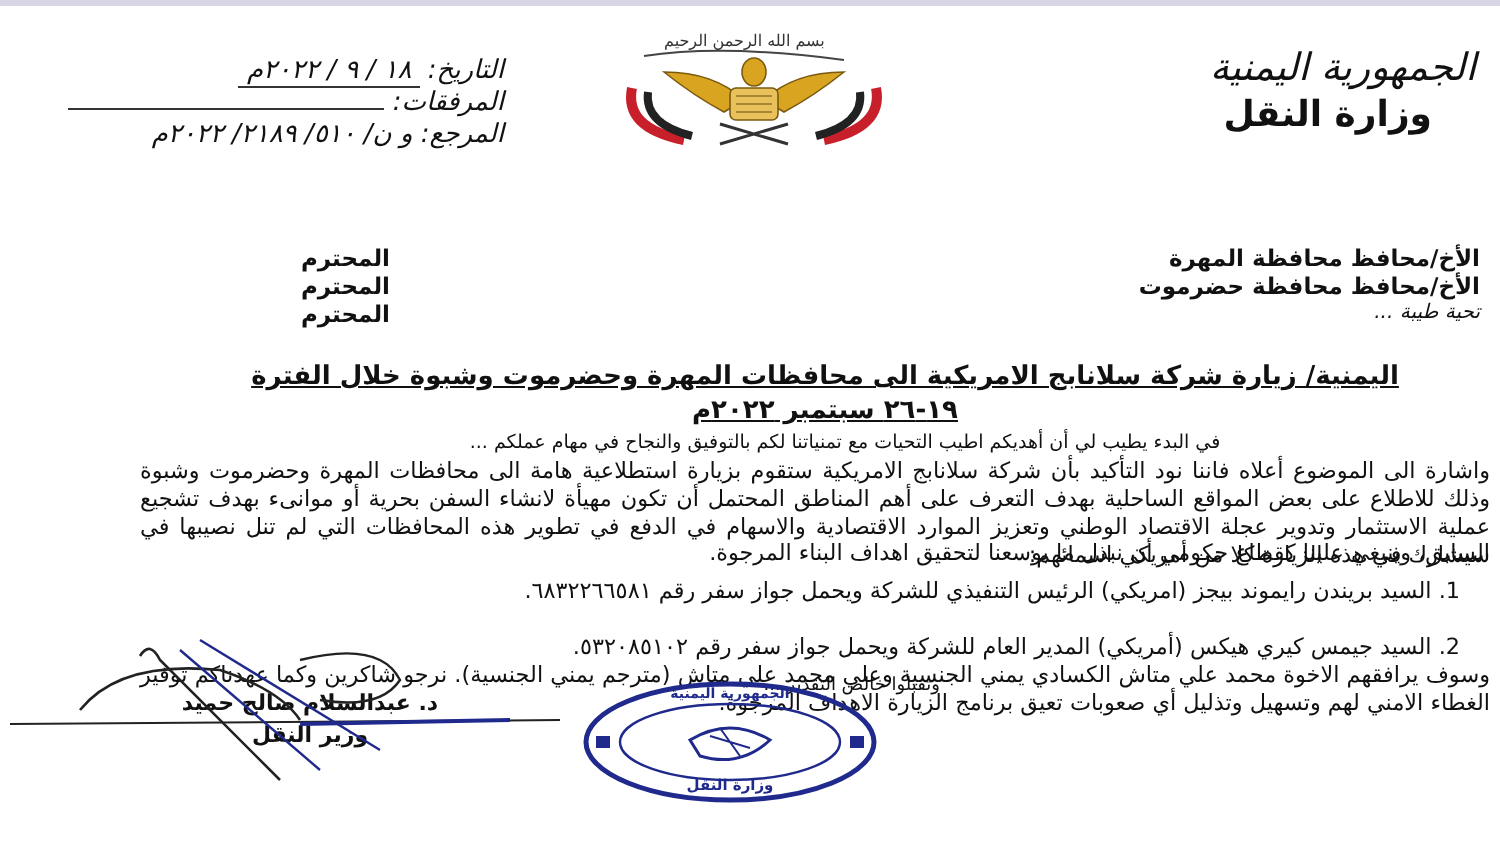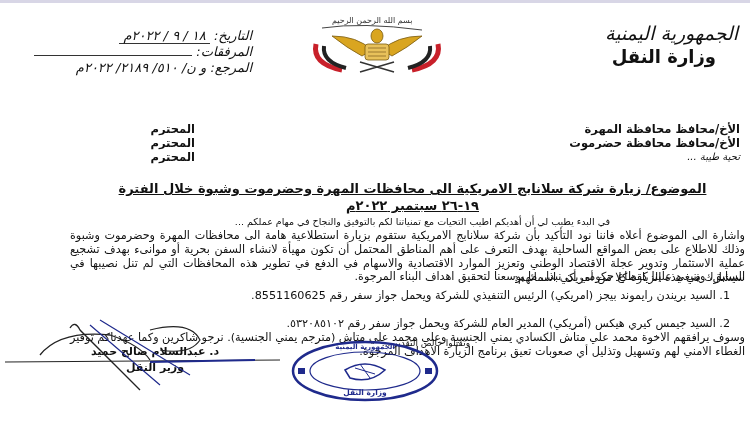--- a/index.html
+++ b/index.html
@@ -68,33 +68,33 @@
   <div class="addr">الأخ/محافظ محافظة حضرموت</div>
   <div style="font-size:10px; line-height:14px; font-style:italic;">تحية طيبة ...</div>
 </div>
 <div class="abs rtl" style="left:95px; top:122px; width:100px;">
   <div class="honor">المحترم</div>
   <div class="honor">المحترم</div>
   <div class="honor">المحترم</div>
 </div>
 
 <div class="abs rtl" style="left:80px; top:180px; width:665px;">
-  <div class="subject">الموضوع/ زيارة شركة سلانابج الامريكية الى محافظات المهرة وحضرموت وشبوة خلال الفترة</div>
+  <div class="subject">اليمنية/ زيارة شركة سلانابج الامريكية الى محافظات المهرة وحضرموت وشبوة خلال الفترة</div>
   <div class="subject">١٩-٢٦ سبتمبر ٢٠٢٢م</div>
 </div>
 
 <div class="abs rtl greet" style="left:100px; top:216px; width:645px; text-align:center;">في البدء يطيب لي أن أهديكم اطيب التحيات مع تمنياتنا لكم بالتوفيق والنجاح في مهام عملكم ...</div>
 
 <div class="abs rtl body" style="left:70px; top:229px; width:675px;">واشارة الى الموضوع أعلاه فاننا نود التأكيد بأن شركة سلانابج الامريكية ستقوم بزيارة استطلاعية هامة الى محافظات المهرة وحضرموت وشبوة وذلك للاطلاع على بعض المواقع الساحلية بهدف التعرف على أهم المناطق المحتمل أن تكون مهيأة لانشاء السفن بحرية أو موانىء بهدف تشجيع عملية الاستثمار وتدوير عجلة الاقتصاد الوطني وتعزيز الموارد الاقتصادية والاسهام في الدفع في تطوير هذه المحافظات التي لم تنل نصيبها في السابق، وينبغي علينا كقطاع حكومي أن نبذل ما بوسعنا لتحقيق اهداف البناء المرجوة.</div>
 
 <div class="abs rtl item" style="left:70px; top:271px; width:675px;">سيشارك في هذه الزيارة كلا من أمريكي اسمائهم:</div>
 
 <div class="abs rtl item" style="left:70px; top:289px; width:660px;">
   <span>1.</span>
-  <span>السيد بريندن رايموند بيجز (امريكي) الرئيس التنفيذي للشركة ويحمل جواز سفر رقم 8551160625.</span>
+  <span>السيد بريندن رايموند بيجز (امريكي) الرئيس التنفيذي للشركة ويحمل جواز سفر رقم ٦٨٣٢٢٦٦٥٨١.</span>
 </div>
 <div class="abs rtl item" style="left:70px; top:317px; width:660px;">
   <span>2.</span>
   <span>السيد جيمس كيري هيكس (أمريكي) المدير العام للشركة ويحمل جواز سفر رقم ٥٣٢٠٨٥١٠٢.</span>
 </div>
 
 <div class="abs rtl body" style="left:70px; top:331px; width:675px;">وسوف يرافقهم الاخوة محمد علي متاش الكسادي يمني الجنسية وعلي محمد علي متاش (مترجم يمني الجنسية). نرجو شاكرين وكما عهدناكم توفير الغطاء الامني لهم وتسهيل وتذليل أي صعوبات تعيق برنامج الزيارة الاهداف المرجوة.</div>
 
 <div class="abs rtl" style="left:290px; top:338px; width:180px; font-size:9px;">وتقبلوا خالص التقدير ...</div>
 

